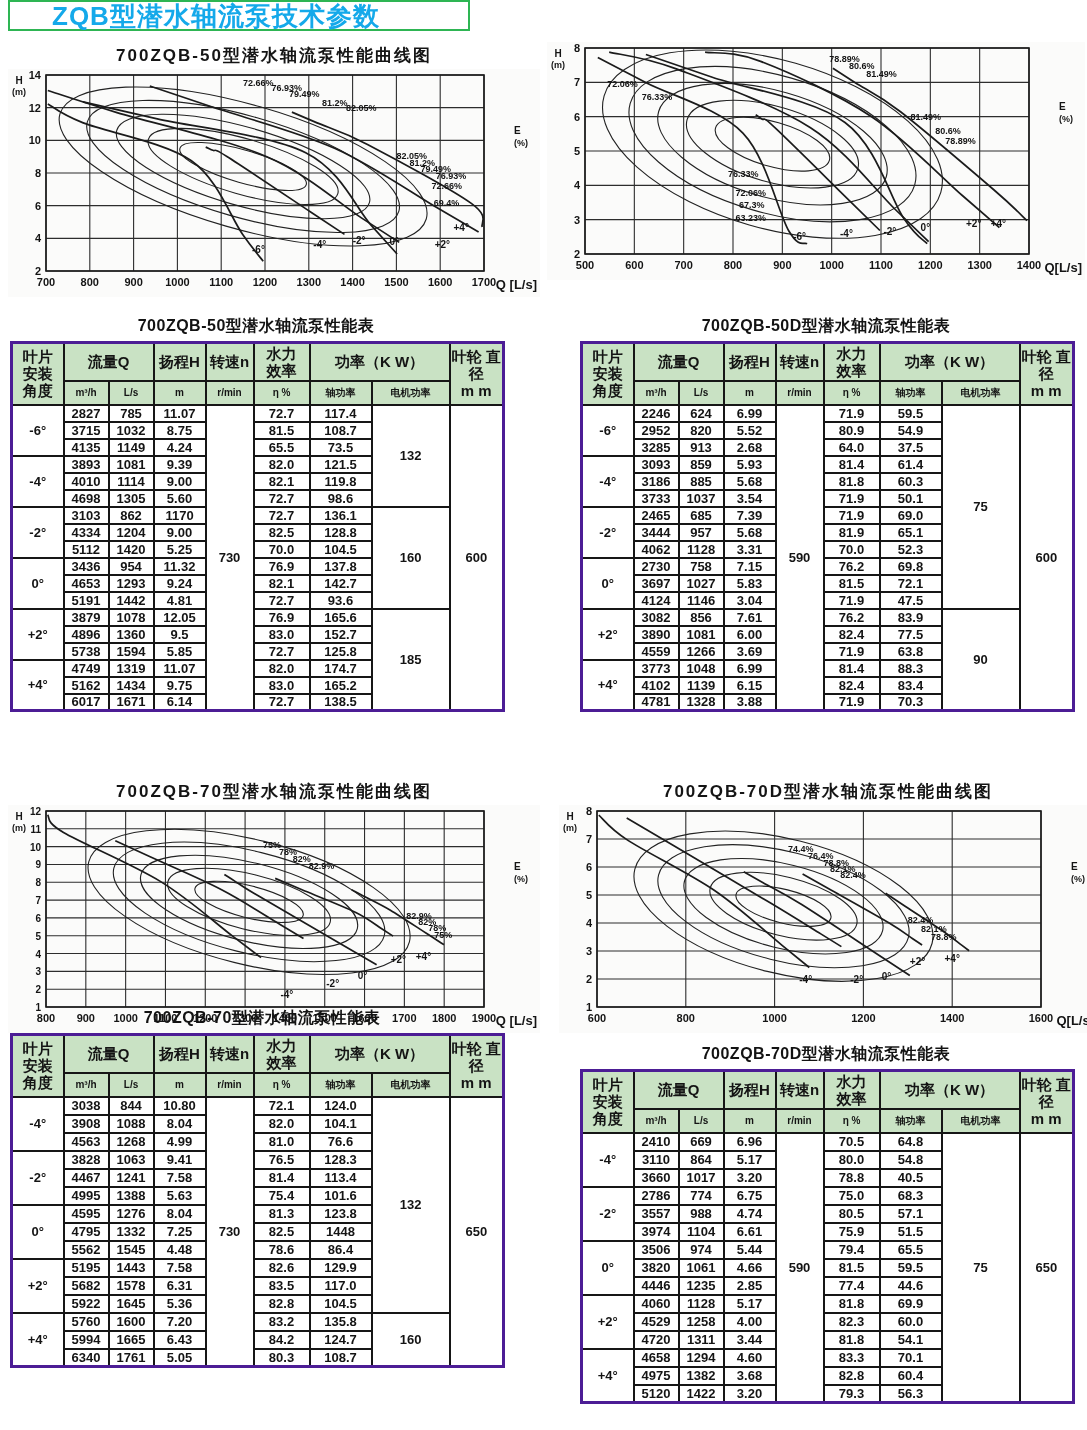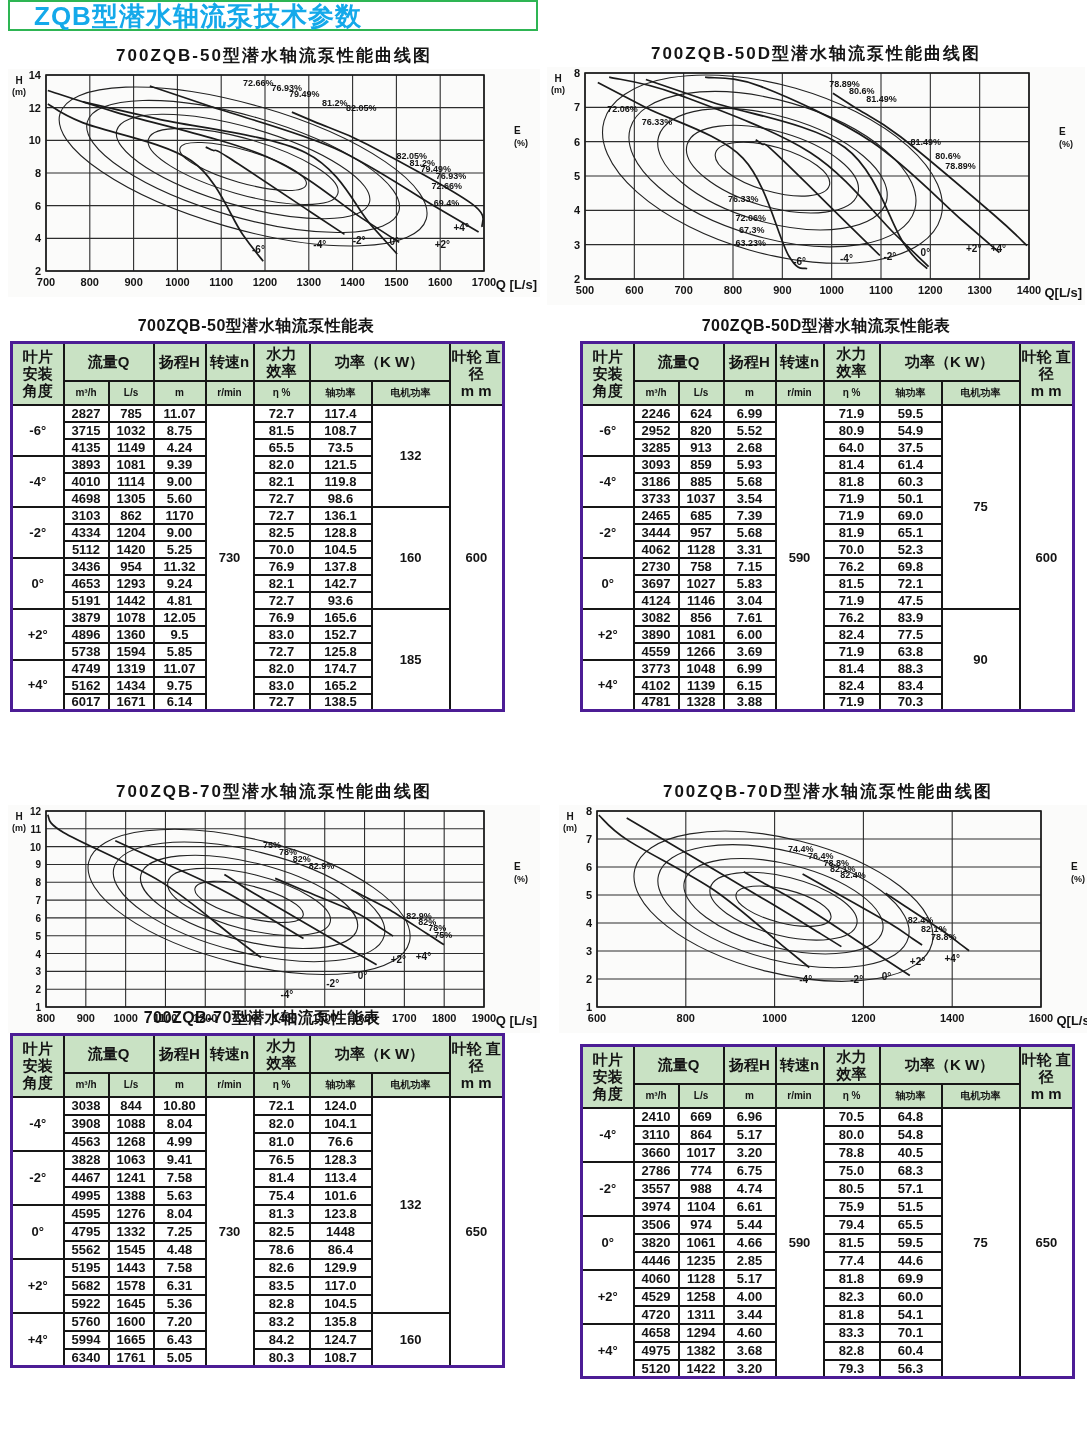--- a/index.html
+++ b/index.html
@@ -7,25 +7,25 @@
   body {
     position: relative;
     width: 1087px; height: 1430px;
     background: #ffffff;
     font-family: "Liberation Sans", sans-serif;
     color: #141414;
   }
   .abs { position: absolute; }
   .title-box {
     position: absolute; left: 8px; top: 0;
-    width: 530px; height: 31px;
+    width: 462px; height: 31px;
     border: 2px solid var(--title-border, #2eb553);
     background: #ffffff;
     display: flex; align-items: center;
-    padding-left: 24px;
+    padding-left: 42px;
   }
   .title-text {
     color: var(--title-color, #14a9ea);
     font-size: 26px; font-weight: bold; letter-spacing: 1px;
     white-space: nowrap; line-height: 1;
   }
   .chart-title {
     text-align: center; font-weight: bold; font-size: 17px;
     letter-spacing: 2px; color: #151515; margin-bottom: 2px; white-space: nowrap;
   }
@@ -126,21 +126,20 @@
         <text x="250.43" y="184.03333333333333" text-anchor="middle" font-size="10" fill="#141414" font-weight="bold">-6°</text>
         <text x="311.75" y="179.13333333333333" text-anchor="middle" font-size="10" fill="#141414" font-weight="bold">-4°</text>
         <text x="351.16999999999996" y="175.04999999999998" text-anchor="middle" font-size="10" fill="#141414" font-weight="bold">-2°</text>
         <text x="386.21000000000004" y="175.86666666666667" text-anchor="middle" font-size="10" fill="#141414" font-weight="bold">0°</text>
         <text x="434.39" y="179.13333333333333" text-anchor="middle" font-size="10" fill="#141414" font-weight="bold">+2°</text>
         <text x="453.224" y="161.98333333333335" text-anchor="middle" font-size="10" fill="#141414" font-weight="bold">+4°</text>
       </svg></div>
 </div>
 
 <div class="abs" style="left:547px; top:42px; width:538px;">
-  <div class="chart-title">700ZQB-50D型潜水轴流泵性能曲线图</div>
   <div id="ch1"><svg viewBox="0 0 538 238" width="538" height="238">
         <rect x="0" y="0" width="538" height="238" fill="#fbfbfa"></rect>
         <line x1="38" y1="6" x2="38" y2="212" stroke="#2d2d2d" stroke-width="1.1"></line>
         <line x1="87.33333333333333" y1="6" x2="87.33333333333333" y2="212" stroke="#2d2d2d" stroke-width="1.1"></line>
         <line x1="136.66666666666666" y1="6" x2="136.66666666666666" y2="212" stroke="#2d2d2d" stroke-width="1.1"></line>
         <line x1="186" y1="6" x2="186" y2="212" stroke="#2d2d2d" stroke-width="1.1"></line>
         <line x1="235.33333333333331" y1="6" x2="235.33333333333331" y2="212" stroke="#2d2d2d" stroke-width="1.1"></line>
         <line x1="284.6666666666667" y1="6" x2="284.6666666666667" y2="212" stroke="#2d2d2d" stroke-width="1.1"></line>
         <line x1="334" y1="6" x2="334" y2="212" stroke="#2d2d2d" stroke-width="1.1"></line>
         <line x1="383.3333333333333" y1="6" x2="383.3333333333333" y2="212" stroke="#2d2d2d" stroke-width="1.1"></line>
@@ -854,20 +853,21 @@
             <td class="t18">5.05</td>
             <td class="t18">80.3</td>
             <td class="t18">108.7</td>
           </tr>
         </tbody>
       </table>
     </div>
 </div>
 
 <div class="abs" style="left:580px; top:1044px; width:492px;">
+  <div class="table-title">700ZQB-70D型潜水轴流泵性能表</div>
   <div id="tb3">
       <table class="perf">
         <colgroup>
           <col style="width: 52px;">
           <col style="width: 45px;">
           <col style="width: 45px;">
           <col style="width: 52px;">
           <col style="width: 48px;">
           <col style="width: 56px;">
           <col style="width: 62px;">

